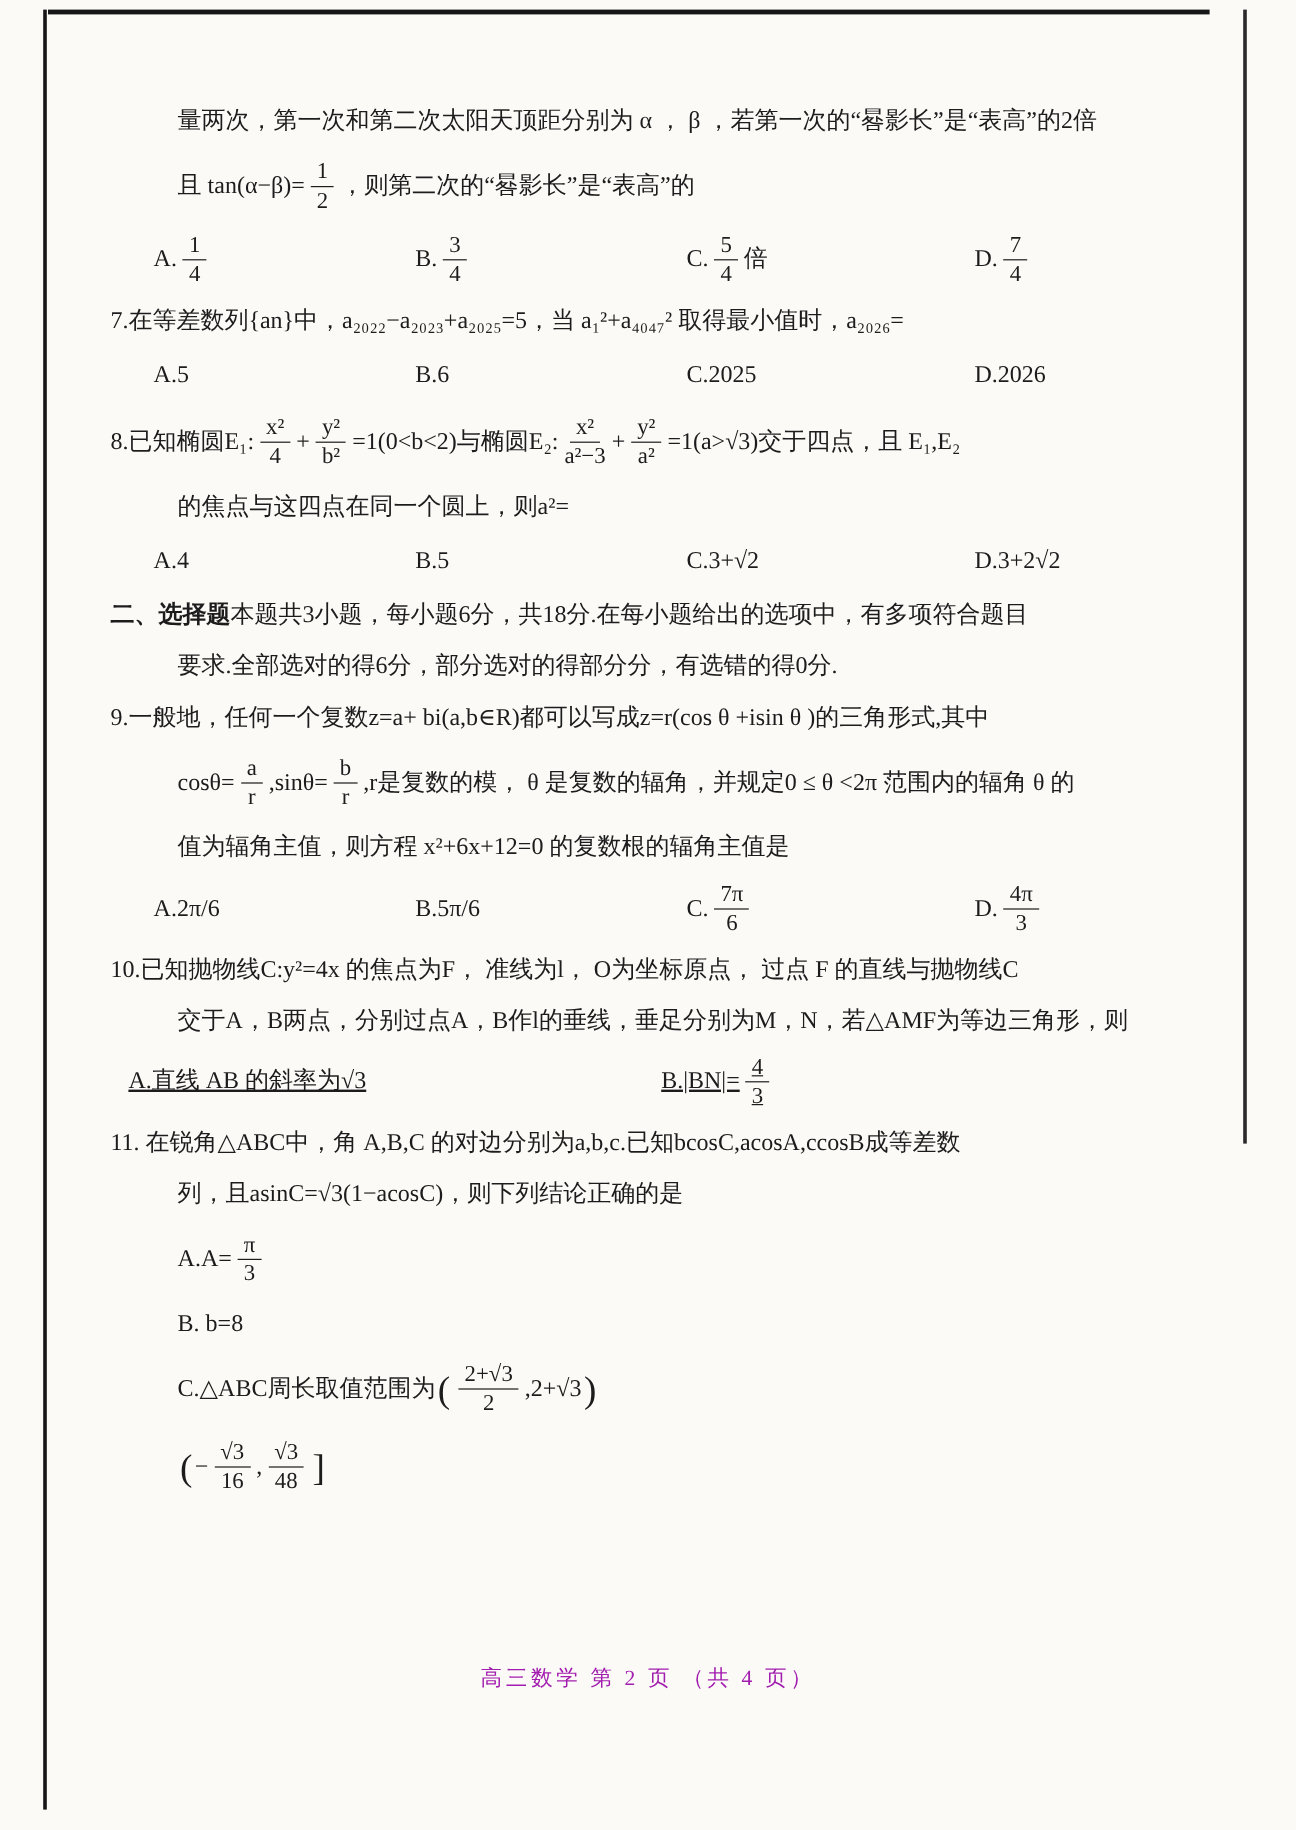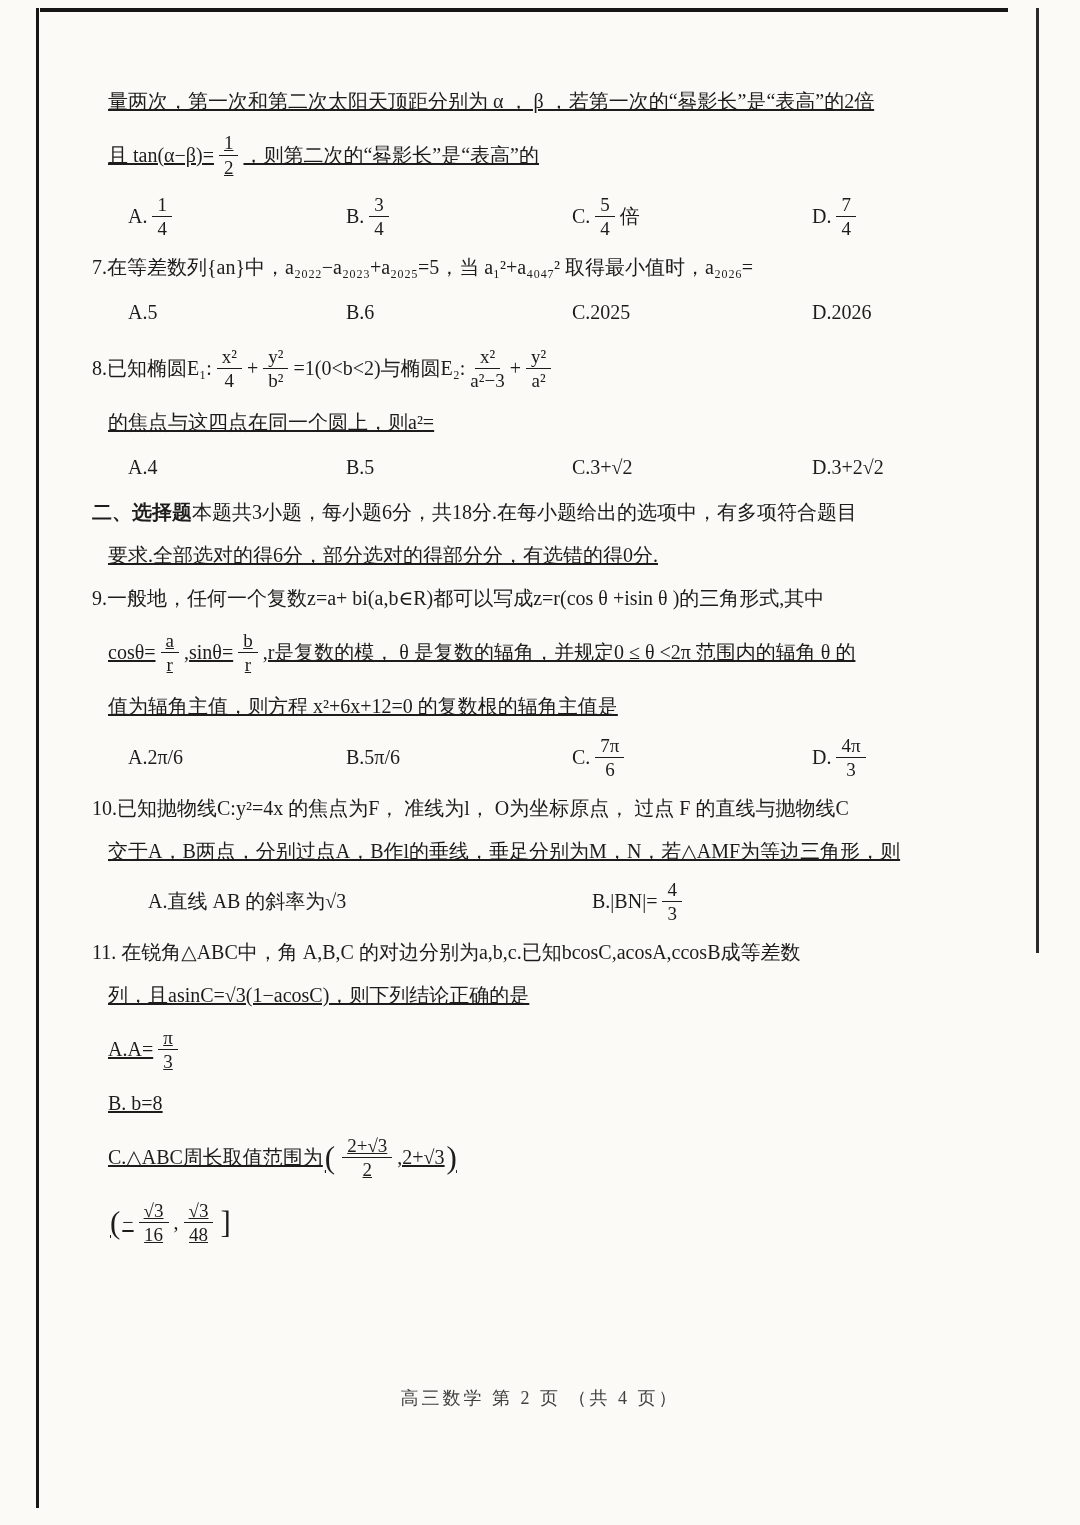--- a/index.html
+++ b/index.html
@@ -10,35 +10,35 @@
     background:#fbfaf7; overflow:hidden; color:#1c1c1c;
   }
   
   .scan-top    { position:absolute; left:40px;  top:8px;  width:968px; height:4px;  background:#161616; }
   .scan-left   { position:absolute; left:36px;  top:8px;  width:3px;   height:1500px; background:#161616; }
   .scan-right  { position:absolute; left:1036px;top:8px;  width:3px;   height:945px;  background:#2a2a2a; }
 
   .content { position:absolute; left:92px; top:86px; width:886px; font-size:20px; line-height:1.35; }
 
   .line { display:flex; align-items:center; flex-wrap:wrap; margin-bottom:13px; min-height:30px; }
-  .indent { margin-left:16px;text-decoration:underline; }
+  .indent { margin-left:56px; }
   .tall { min-height:52px;align-items:center; }
 
   .frac { display:inline-flex; flex-direction:column; align-items:center; margin:0 5px; line-height:1.12; font-size:19px; }
   .frac .num { border-bottom:1.6px solid #1c1c1c; padding:0 5px 1px; white-space:nowrap; }
   .frac .den { padding-top:1px; white-space:nowrap; }
 
   .opts4 { display:grid; grid-template-columns:218px 226px 240px 1fr; margin-left:36px; align-items:center; margin-bottom:13px; min-height:34px; }
-  .opts2 { display:grid; grid-template-columns:444px 1fr; margin-left:56px; align-items:center; margin-bottom:13px; min-height:34px; }
+  .opts2 { display:grid; grid-template-columns:444px 1fr; margin-left:15px; align-items:center; margin-bottom:13px; min-height:34px;text-decoration:underline; }
   .opt { display:flex; align-items:center; }
 
   .bold { font-weight:bold;text-align:right; }
   .bigp { font-size:31px; font-weight:400; margin:0 2px; line-height:1; }
 
-  .footer { position:absolute; left:0; top:1386px; width:1080px; text-align:center; font-size:18px; letter-spacing:3px; color:#404040; }
+  .footer { position:absolute; left:0; top:1386px; width:1080px; text-align:center; font-size:18px; letter-spacing:3px; color:#a21caf; }
 </style>
 </head>
 <body>
 
 <div class="page">
   <div class="scan-top"></div>
   <div class="scan-left"></div>
   <div class="scan-right"></div>
 
   <div class="content">
@@ -118,20 +118,21 @@
       <span>=1(0&lt;b&lt;2)与椭圆E₂:</span>
       <span class="frac">
         <span class="num">x²</span>
         <span class="den">a²−3</span>
       </span>
       <span>+</span>
       <span class="frac">
         <span class="num">y²</span>
         <span class="den">a²</span>
       </span>
+      <span>=1(a&gt;√3)交于四点，且 E₁,E₂</span>
     </div>
     <div class="line indent">
       <span>的焦点与这四点在同一个圆上，则a²=</span>
     </div>
     <div class="opts4">
       <div class="opt">
           <span>A.4</span>
         </div>
       <div class="opt">
           <span>B.5</span>

